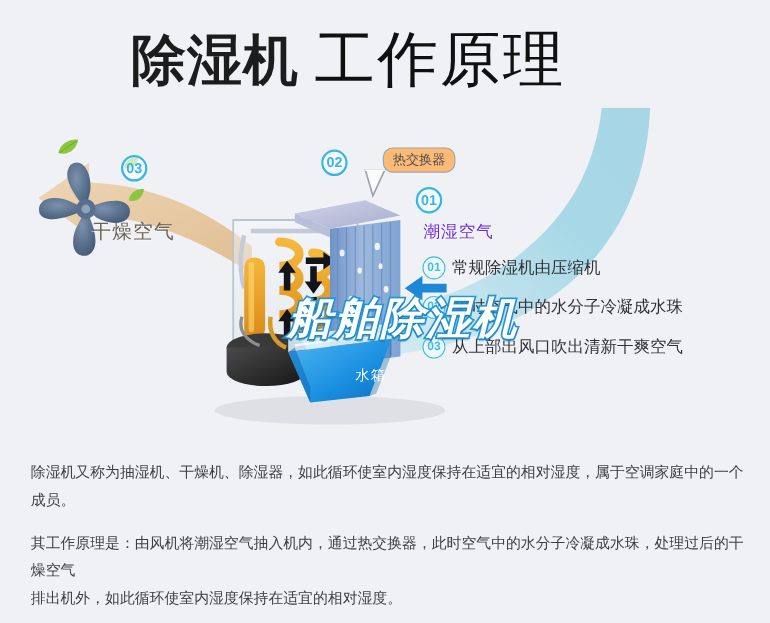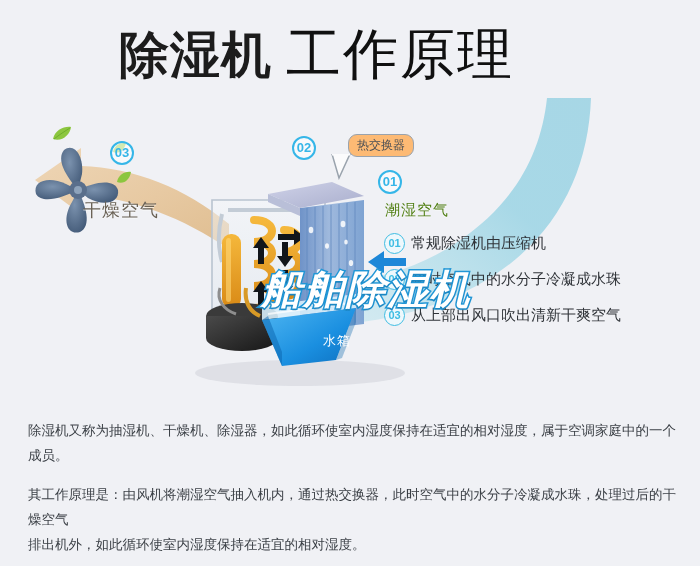--- a/index.html
+++ b/index.html
@@ -58,21 +58,21 @@
     font-family:"DejaVu Sans",sans-serif;
     margin-left:31px;
   }
 
   .lbl-dry{
     position:absolute; left:83px; top:100px; color:#6a6256;
     font-size:18px; letter-spacing:1px; white-space:nowrap;
     font-family:"DejaVu Sans",sans-serif; text-shadow:0 1px 0 rgba(255,255,255,.6);
   }
   .lbl-wet{
-    position:absolute; left:385px; top:103px; color:#4d7c0f;
+    position:absolute; left:385px; top:103px; color:#6d28d9;
     font-size:15px; letter-spacing:1px; white-space:nowrap;
     font-family:"DejaVu Sans",sans-serif; text-shadow:0 1px 0 rgba(255,255,255,.6);
   }
   .lbl-tank{
     position:absolute; left:323px; top:234px; color:#ffffff;
     font-size:13px; letter-spacing:1px; white-space:nowrap;
     font-family:"DejaVu Sans",sans-serif;
   }
 
   

